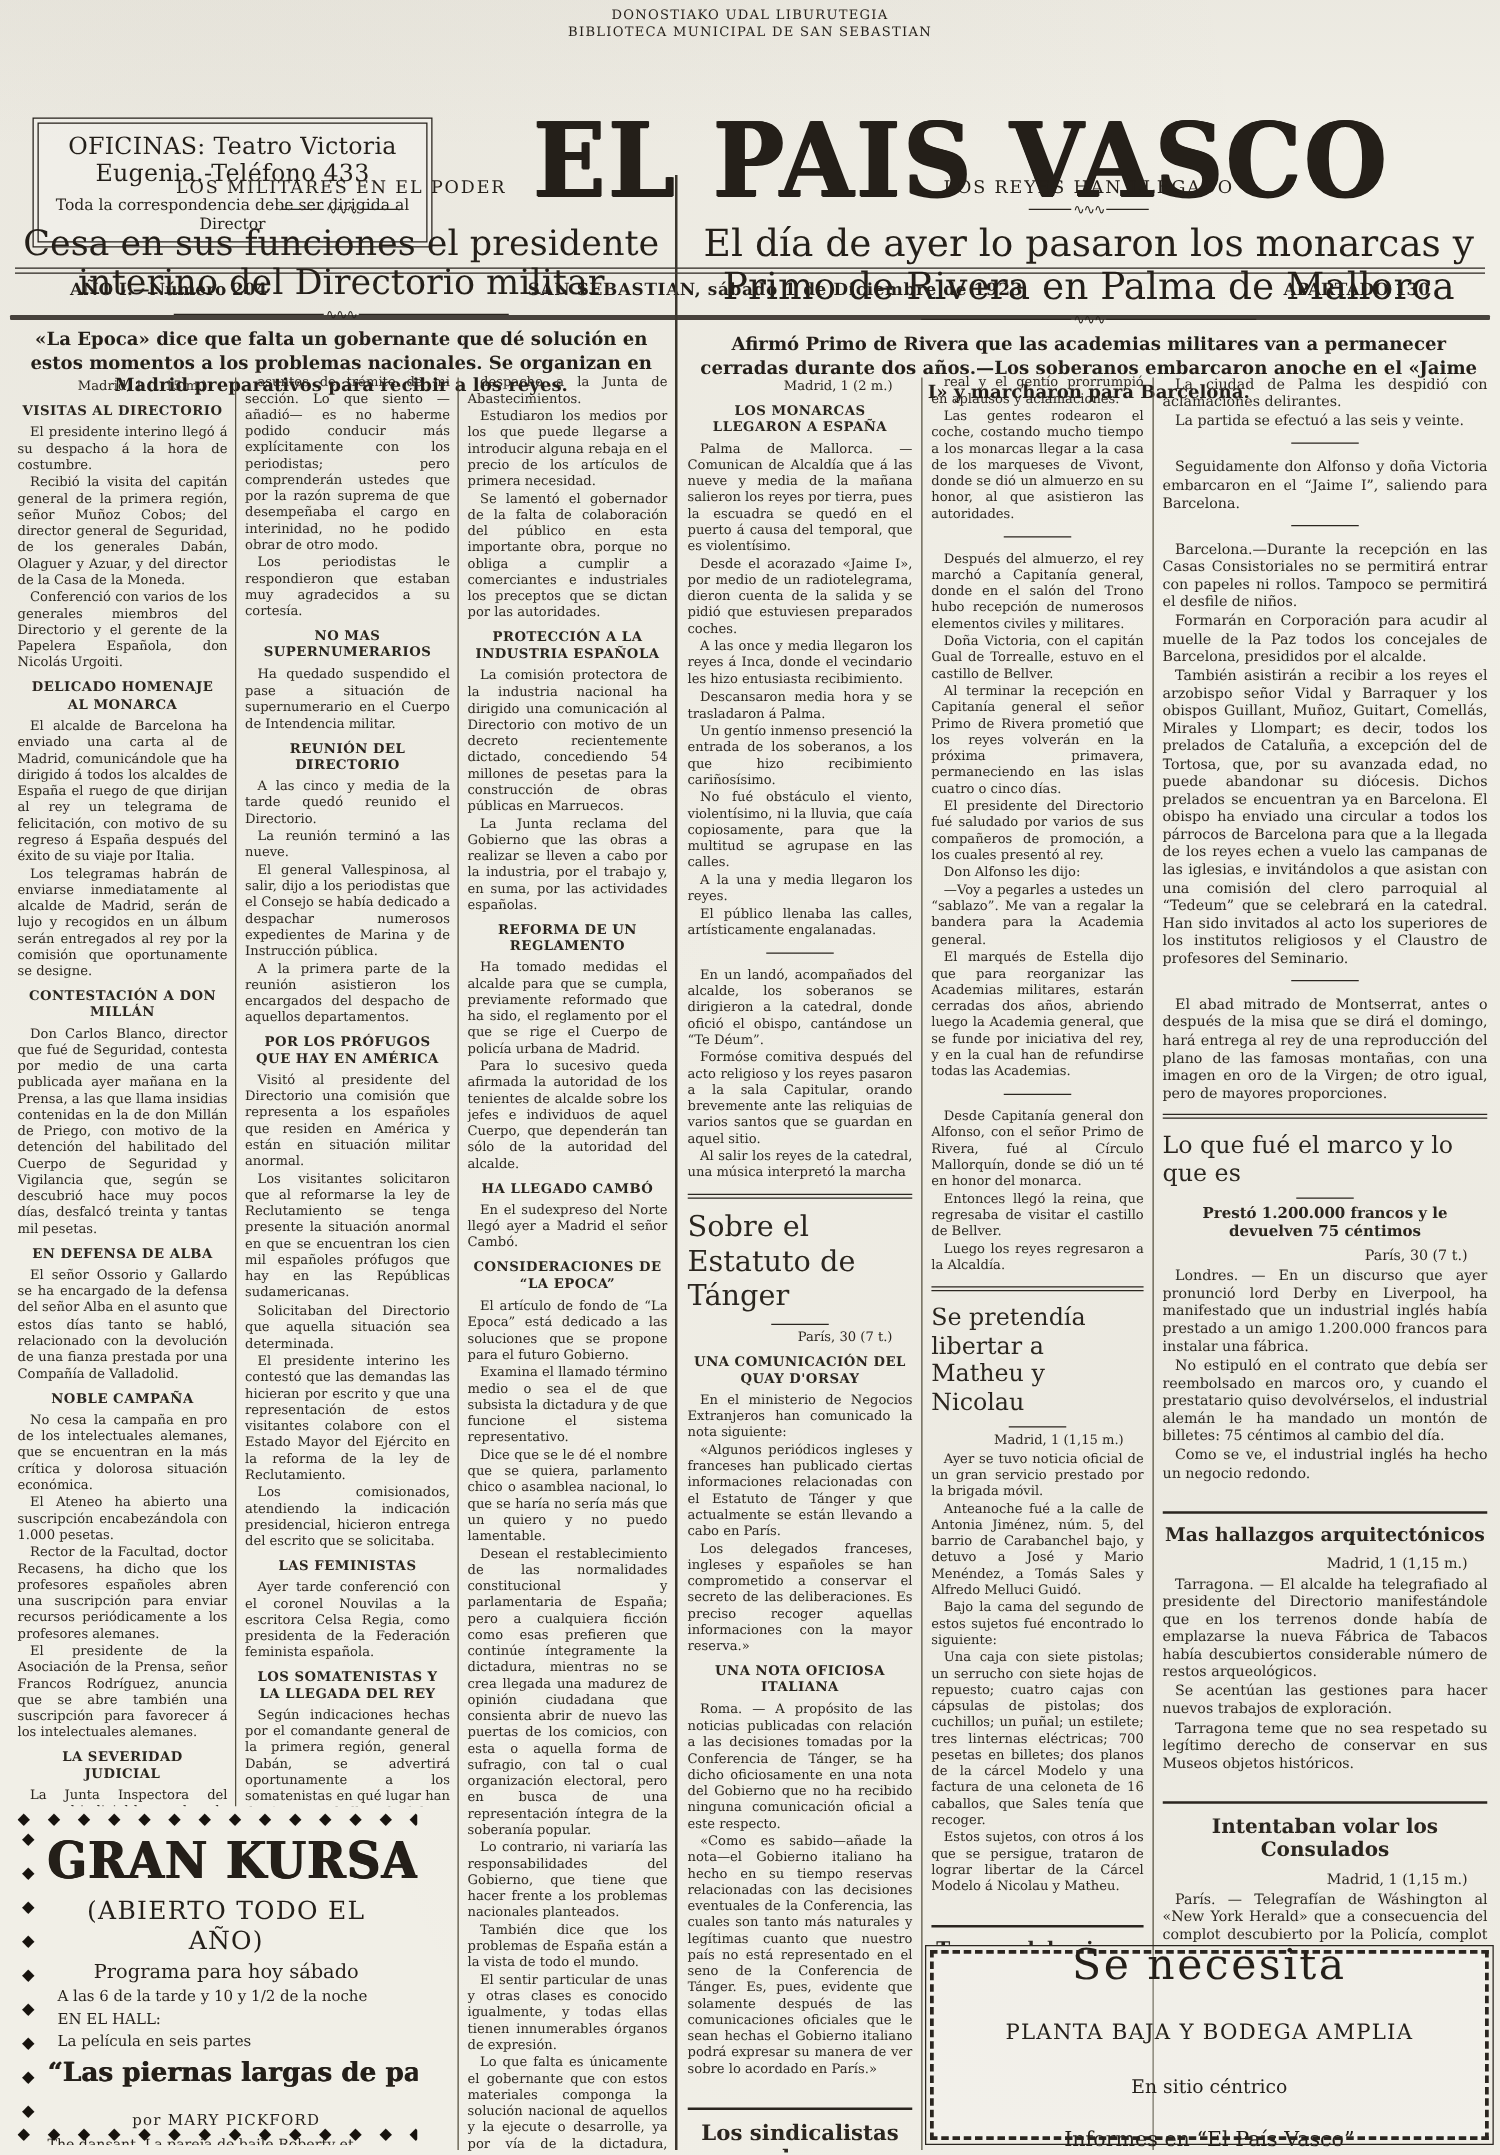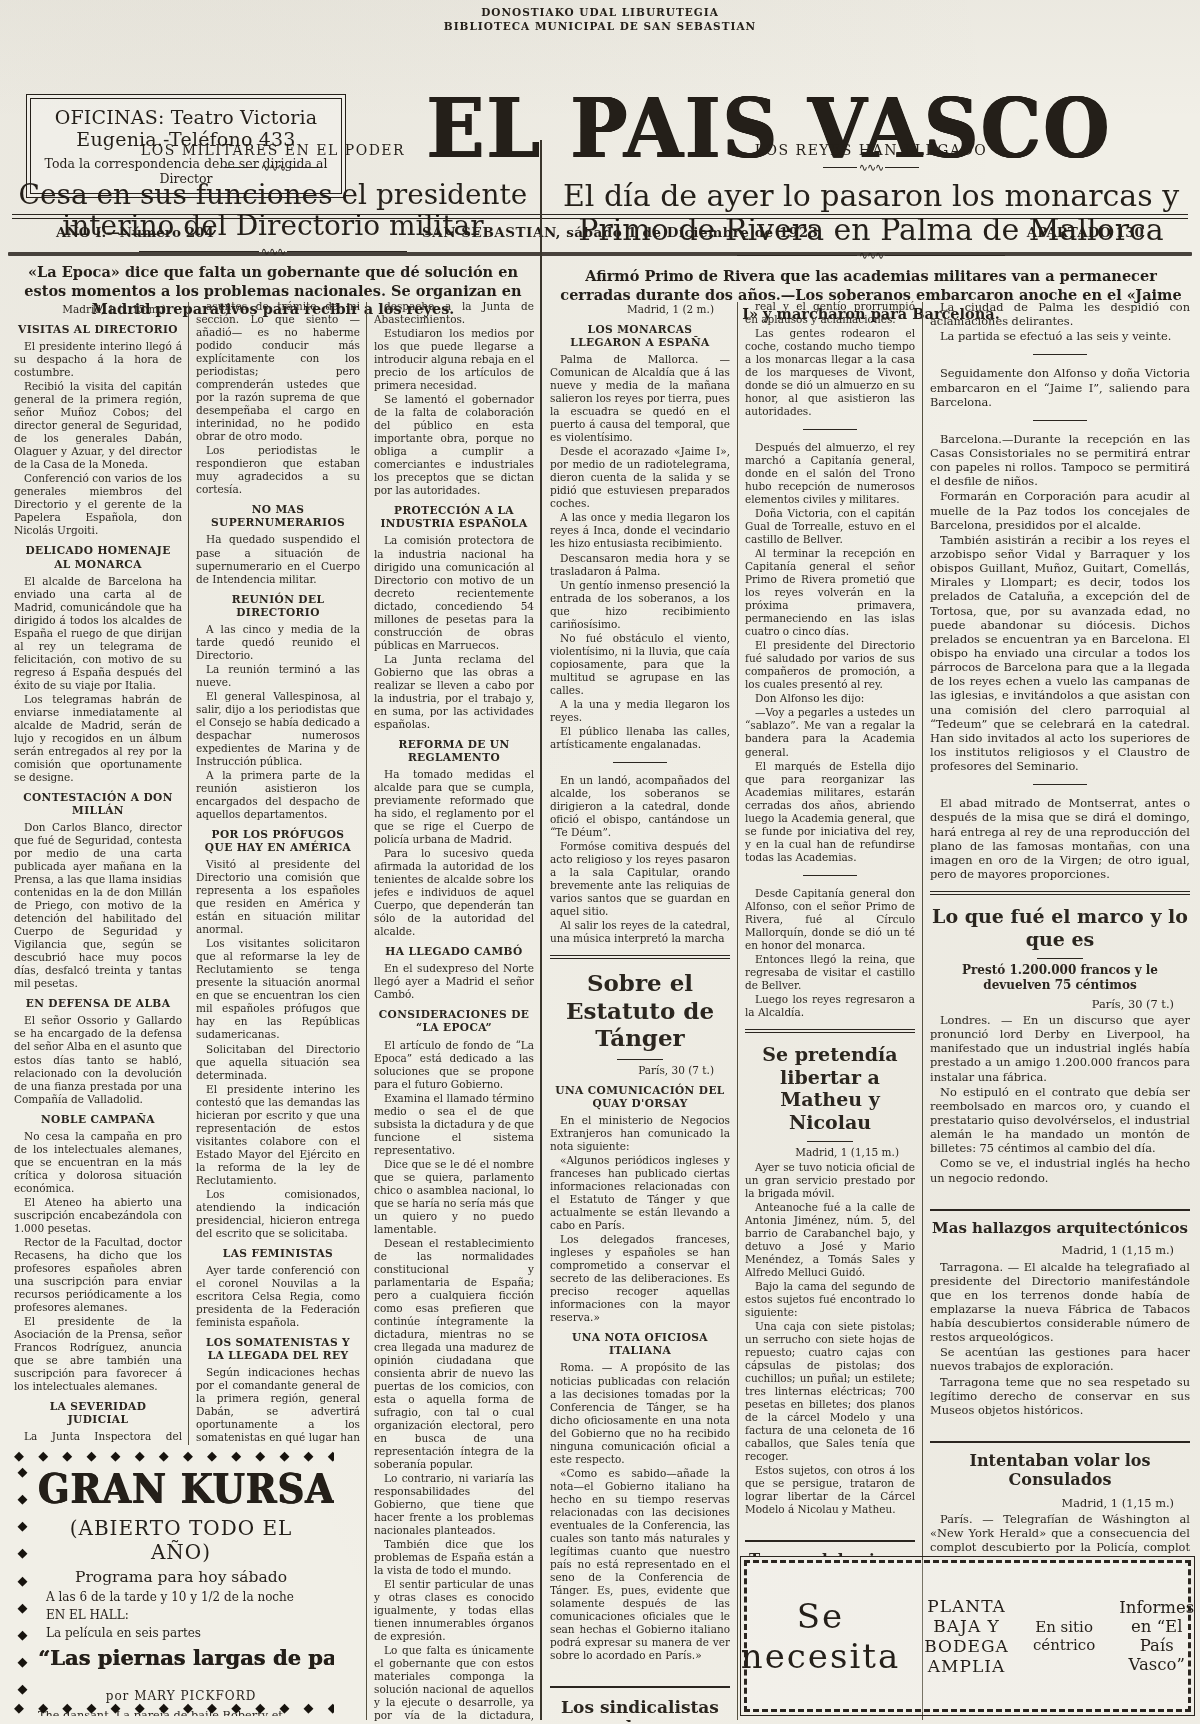--- a/index.html
+++ b/index.html
@@ -11,21 +11,21 @@
       radial-gradient(circle at 15% 10%, rgba(120,110,90,.06), transparent 45%),
       radial-gradient(circle at 85% 70%, rgba(120,110,90,.05), transparent 50%),
       linear-gradient(180deg, rgba(90,80,60,.04), rgba(90,80,60,0) 120px);
     color:#241f19;
     font-family:"DejaVu Serif", serif;
     -webkit-font-smoothing:antialiased;
   }
   .abs{position:absolute}
 
   
-  .library{left:0;right:0;top:5px;text-align:center;font-weight:bold;font-size:10.5px;letter-spacing:1px;line-height:1.35}
+  .library{left:0;right:0;top:5px;text-align:center;font-weight:normal;font-size:10.5px;letter-spacing:1px;line-height:1.35}
 
   
   .office-box{left:26px;top:94px;width:320px;border:1px solid #241f19;padding:3px;background:rgba(255,255,255,.25)}
   .office-box-inner{border:1px solid #241f19;padding:7px 6px;text-align:center}
   .office-line1{font-size:19px;font-weight:normal;letter-spacing:.2px}
   .office-line2{font-size:12.5px;margin-top:6px}
   .masthead{left:345px;top:80px;width:848px;text-align:center;font-weight:bold;font-size:76px;letter-spacing:2px;
     transform:scaleY(1.08);transform-origin:top center;white-space:nowrap;
     text-shadow:.7px 0 currentColor,-.7px 0 currentColor,0 .5px currentColor;}
   .rule-double{left:12px;right:12px;top:214px;height:5px;border-top:1.5px solid #2a251f;border-bottom:1px solid #2a251f}
@@ -49,21 +49,21 @@
   .vrule.center{width:2px;background:#3a352c}
 
   
   .col{overflow:hidden;font-size:10.5px;line-height:1.24;text-align:justify;color:#2b261f}
   .col6{font-size:11.4px}
   .blk-p{text-indent:10px;margin-bottom:1px}
   .blk-pd{text-align:right;padding-right:16px;margin:3px 0 2px}
   .blk-sub{text-align:center;font-weight:bold;font-size:10.6px;letter-spacing:.4px;margin:7px 4px 4px;text-indent:0}
   .blk-rule{width:54px;border-top:1.5px solid #2a251f;margin:11px auto}
   .blk-h2{font-weight:bold;text-align:center;line-height:1.18;border-top:2.5px solid #2a251f;margin:24px 0 6px;padding-top:9px;font-size:16px;text-indent:0}
-  .blk-h1s{font-weight:bold;text-align:center;line-height:1.2;border-top:4px double #2a251f;margin:10px 0 4px;padding-top:10px;font-size:21px;text-indent:0}
+  .blk-h1s{font-weight:normal;text-align:left;line-height:1.2;border-top:4px double #2a251f;margin:10px 0 4px;padding-top:10px;font-size:21px;text-indent:0}
   .blk-h1s::after{content:"";display:block;width:46px;border-top:1.2px solid #2a251f;margin:7px auto 3px}
   .blk-bp{font-weight:bold;text-align:center;font-size:12px;line-height:1.3;margin:2px 0 3px;text-indent:0}
 
   
   .ad-kursaal{left:12px;top:1448px;width:322px;height:268px;padding:16px 10px 4px 26px;text-align:center;overflow:hidden}
   .dia-h{position:absolute;left:2px;right:0;height:16px;overflow:hidden;font-size:13px;letter-spacing:5px;color:#17130e;white-space:nowrap}
   .dia-h.top{top:0}.dia-h.bot{bottom:0}
   .dia-h::before{content:"◆ ◆ ◆ ◆ ◆ ◆ ◆ ◆ ◆ ◆ ◆ ◆ ◆ ◆ ◆ ◆ ◆ ◆ ◆ ◆ ◆ ◆"}
   .dia-v{position:absolute;left:2px;top:14px;bottom:14px;width:16px;overflow:hidden;font-size:13px;color:#17130e;writing-mode:vertical-rl;letter-spacing:4px}
   .dia-v::before{content:"◆ ◆ ◆ ◆ ◆ ◆ ◆ ◆ ◆ ◆ ◆ ◆"}
@@ -71,21 +71,21 @@
     text-shadow:.6px 0 currentColor,-.6px 0 currentColor}
   .k-open{font-size:20px;margin-top:8px;letter-spacing:1px}
   .k-prog{font-size:15.5px;margin-top:4px}
   .k-small{font-size:12px;text-align:left;margin-top:4px;padding-left:8px}
   .k-film{font-size:21px;font-weight:bold;margin-top:5px;white-space:nowrap;text-shadow:.5px 0 currentColor}
   .k-by{font-size:12px;margin-top:19px;letter-spacing:1px}
   .k-foot{font-size:11.3px;text-align:left;margin-top:6px;line-height:1.25}
 
   
   .ad-necesita{left:744px;top:1560px;width:447px;height:152px;border:3px dashed #2a251f;outline:1.5px solid #2a251f;outline-offset:3px;
-    display:flex;align-items:center;justify-content:center;gap:24px;text-align:center;background:rgba(255,255,255,.2)}
+    display:flex;flex-direction:column;align-items:center;justify-content:center;gap:24px;text-align:center;background:rgba(255,255,255,.2)}
   .n-title{font-size:34px;letter-spacing:2px}
   .n-line2{font-size:17px;letter-spacing:1px}
   .n-line3{font-size:15px}
   .n-line4{font-size:16.5px}
 </style>
 </head>
 <body>
 
 <div class="abs library">
   <div>DONOSTIAKO UDAL LIBURUTEGIA</div>

